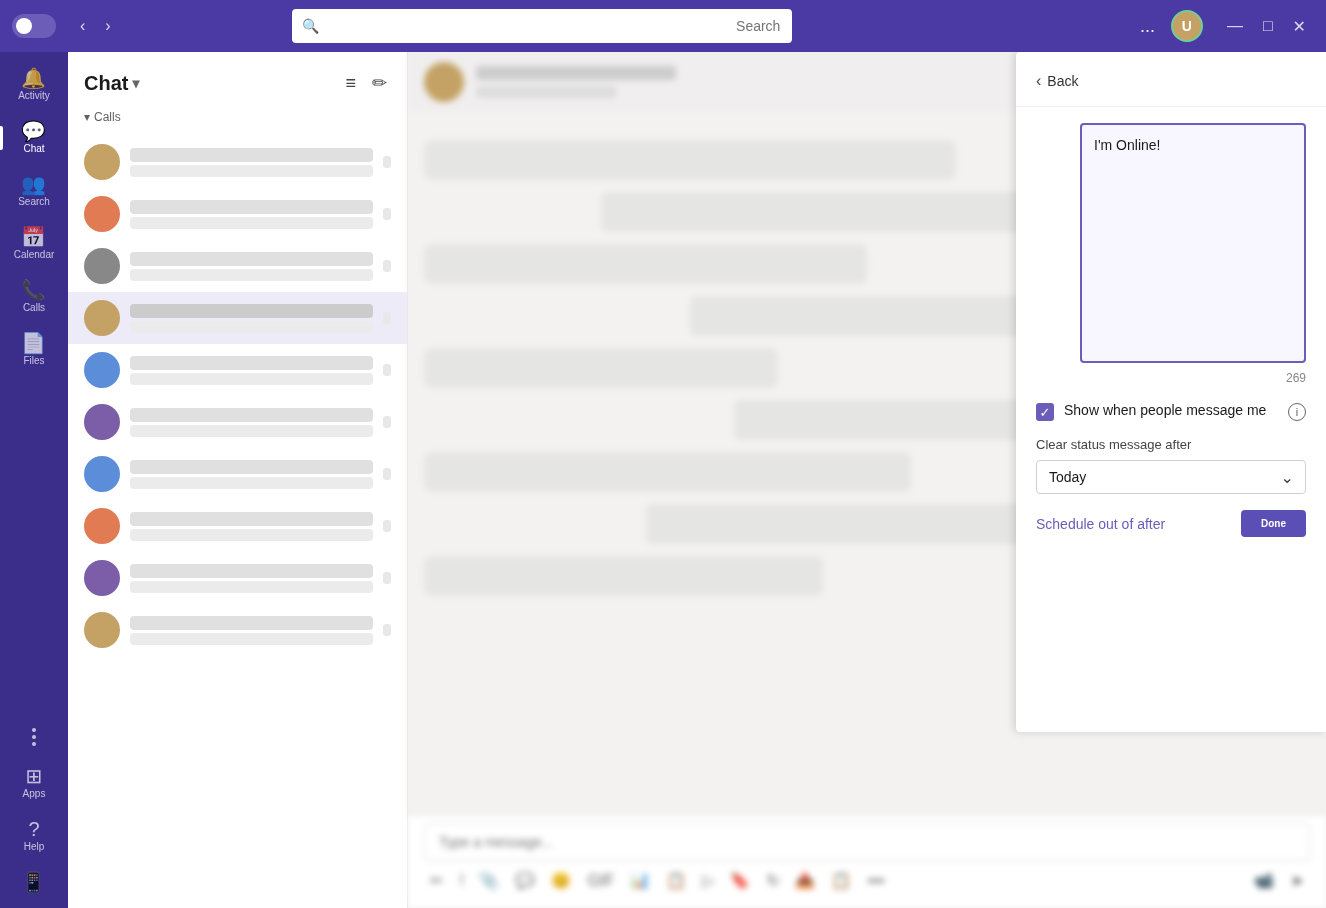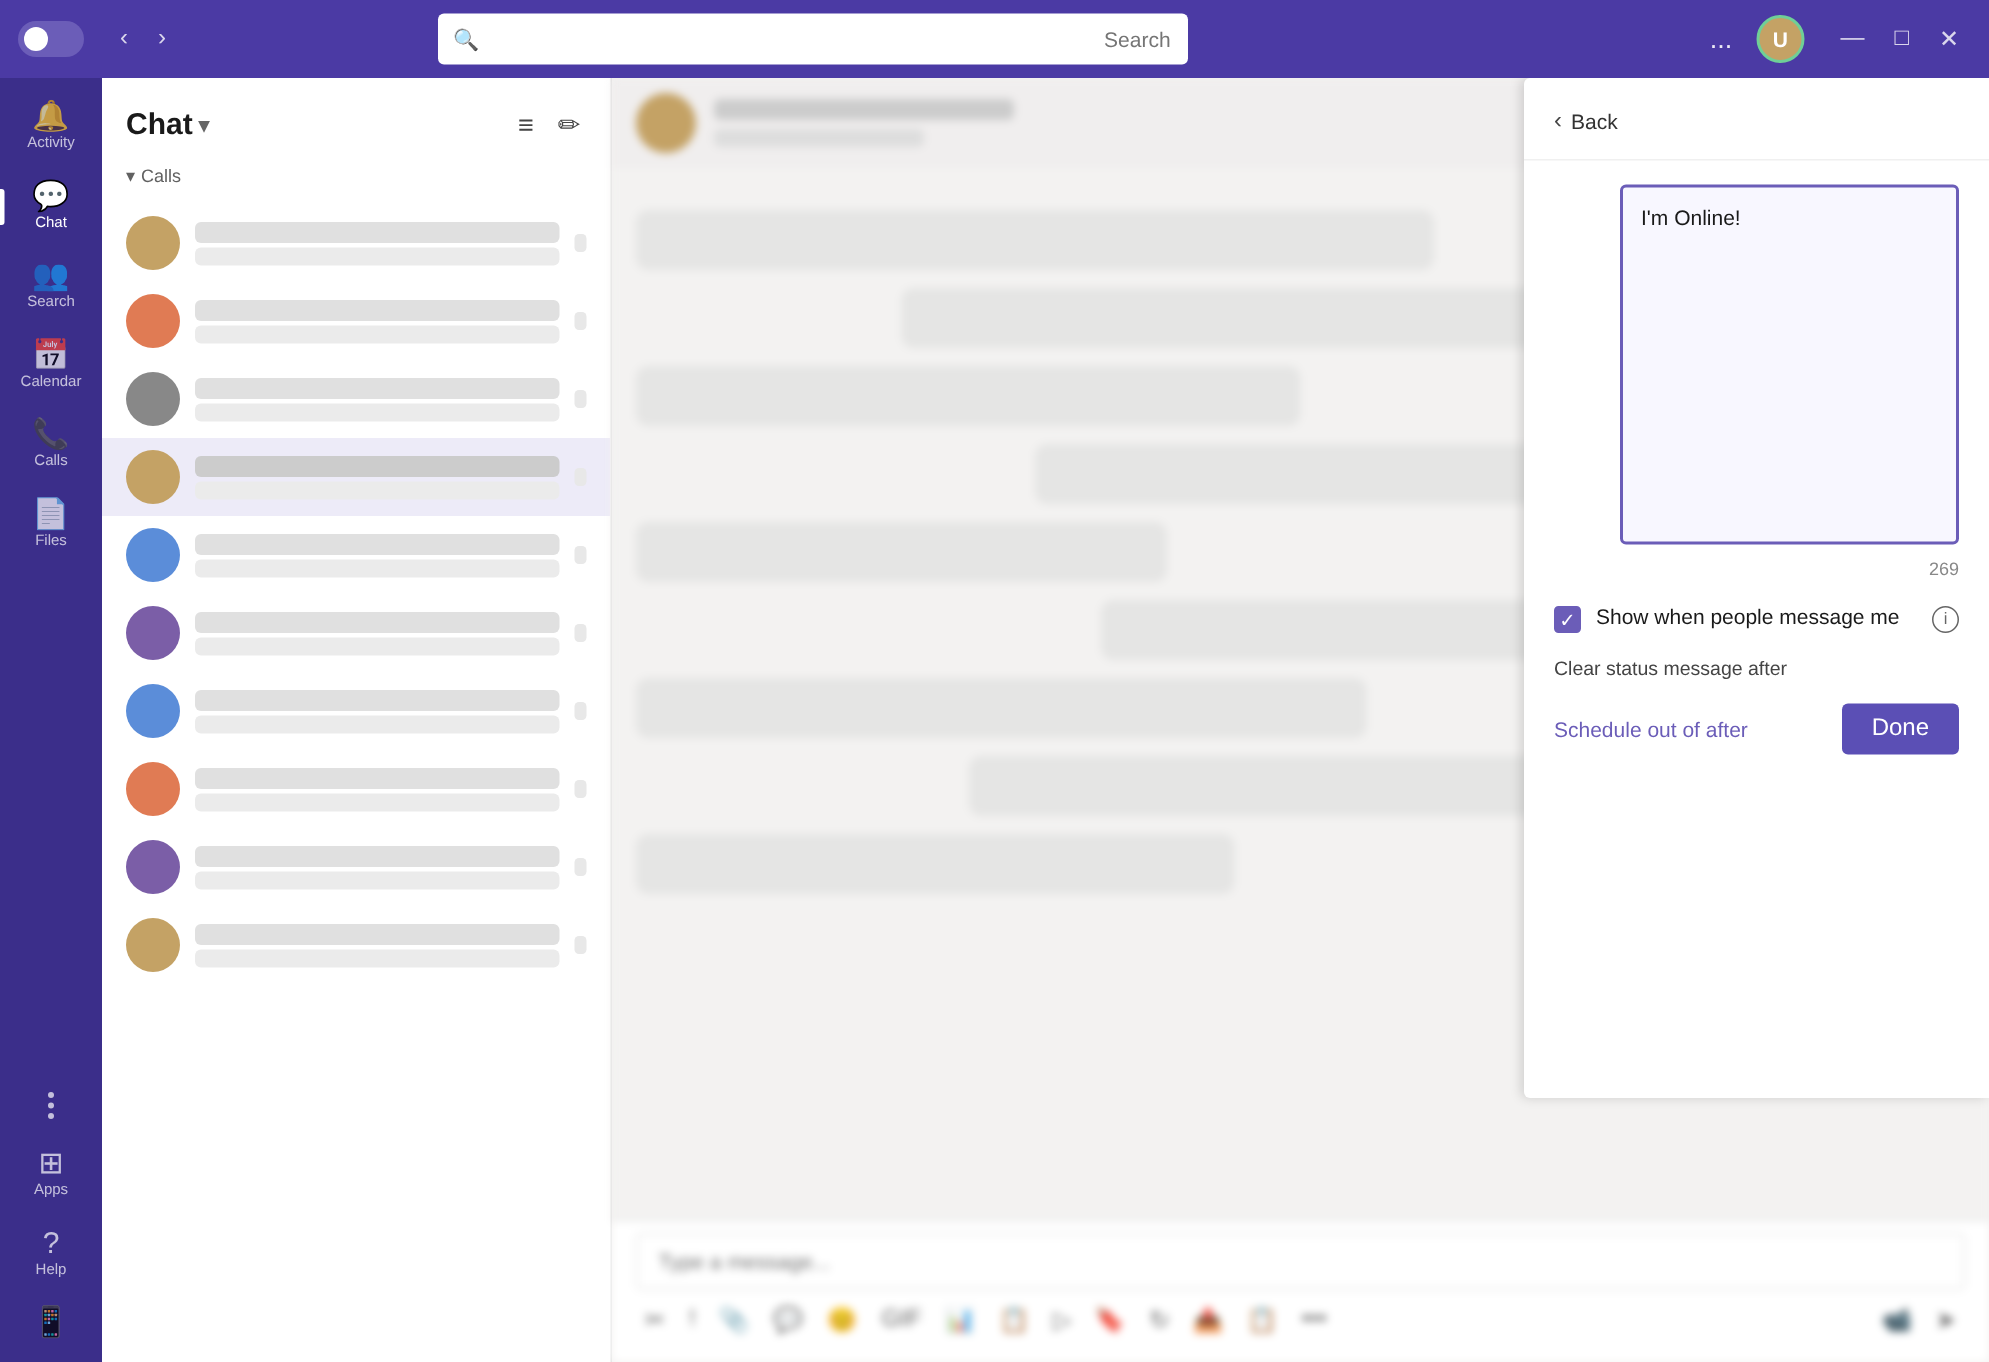--- a/index.html
+++ b/index.html
@@ -464,22 +464,22 @@
       background: none;
       border: none;
       padding: 0;
     }
     .done-btn {
       background: #5b4fb5;
       color: white;
       border: none;
       border-radius: 4px;
       padding: 8px 20px;
-      font-size: 16px;
-      font-weight: 400;
+      font-size: 10px;
+      font-weight: 700;
       cursor: pointer;
     }
 
     
     .blurred-msg {
       height: 40px;
       background: rgba(200,200,200,0.3);
       border-radius: 8px;
       margin: 12px 0;
     }
@@ -723,20 +723,30 @@
       <div class="show-when-row">
         <div class="show-when-checkbox">
           <span class="checkmark">✓</span>
         </div>
         <span class="show-when-text">Show when people message me</span>
         <div class="info-icon">i</div>
       </div>
 
       <div class="clear-after-section">
         <div class="clear-after-label">Clear status message after</div>
+        <div class="select-wrapper">
+          <select>
+            <option value="never">Never</option>
+            <option value="today" selected="">Today</option>
+            <option value="1hour">1 hour</option>
+            <option value="4hours">4 hours</option>
+            <option value="thisweek">This week</option>
+          </select>
+          <span class="select-arrow">⌄</span>
+        </div>
       </div>
 
       <div class="status-panel-footer">
         <button class="schedule-link">Schedule out of after</button>
         <button class="done-btn">Done</button>
       </div>
     </div>
   </div>
 
 </div>

